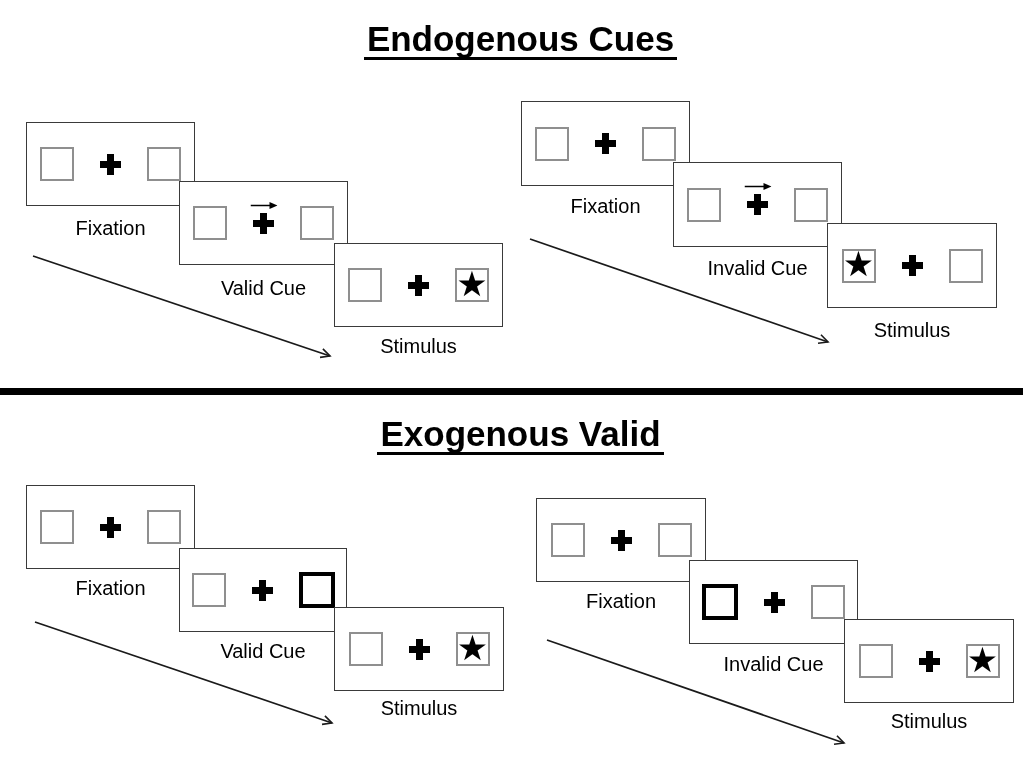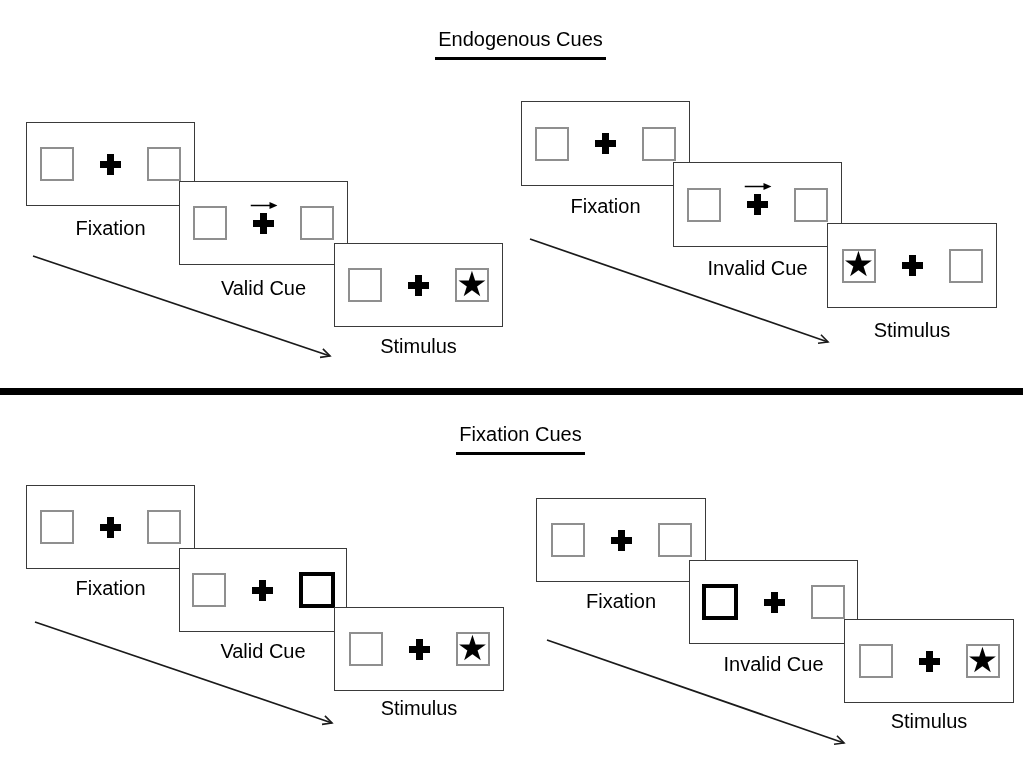--- a/index.html
+++ b/index.html
@@ -1,21 +1,21 @@
 <!DOCTYPE html>
 <html><head>
 <meta charset="utf-8">
 <style>
   html,body{margin:0;padding:0;background:#fff;}
   .canvas{
     position:relative;width:1023px;height:767px;background:#fff;overflow:hidden;
     font-family:"Liberation Sans",sans-serif;color:#000;
   }
   
-  .title{position:absolute;left:18px;right:0;text-align:center;font-weight:normal;font-size:20px;line-height:34px;}
+  .title{position:absolute;left:18px;right:0;text-align:center;font-weight:bold;font-size:35px;line-height:34px;}
   .title>span{display:inline-block;border-bottom:3px solid #000;padding:0 3px 1px;}
   #title-endo{top:22px;}
   #title-exo{top:417px;}
   
   .divider{position:absolute;left:0;right:0;top:388px;height:7px;background:#000;}
   
   .overlay{position:absolute;left:0;top:0;width:1023px;height:767px;}
   
   .panel{
     position:absolute;background:#fff;border:1px solid #3a3a3a;box-sizing:border-box;
@@ -59,21 +59,21 @@
       </marker>
     </defs>
     <line x1="33" y1="256" x2="330" y2="356" stroke="#1a1a1a" stroke-width="1.7" marker-end="url(#ah)"></line>
     <line x1="530" y1="239" x2="828" y2="342" stroke="#1a1a1a" stroke-width="1.7" marker-end="url(#ah)"></line>
     <line x1="35" y1="622" x2="332" y2="723" stroke="#1a1a1a" stroke-width="1.7" marker-end="url(#ah)"></line>
     <line x1="547" y1="640" x2="844" y2="743" stroke="#1a1a1a" stroke-width="1.7" marker-end="url(#ah)"></line>
   </svg>
 
   <div class="title" id="title-endo"><span>Endogenous Cues</span></div>
   <div class="divider"></div>
-  <div class="title" id="title-exo"><span>Fixation Cues</span></div>
+  <div class="title" id="title-exo"><span>Exogenous Valid</span></div>
 
   <div class="panel" id="p-tl1">
     <span class="sq"></span>
     <span class="mid">
         <span class="cross"></span>
       </span>
     <span class="sq"></span>
   </div>
   <div class="plabel" id="lb-tl1">Fixation</div>
 

